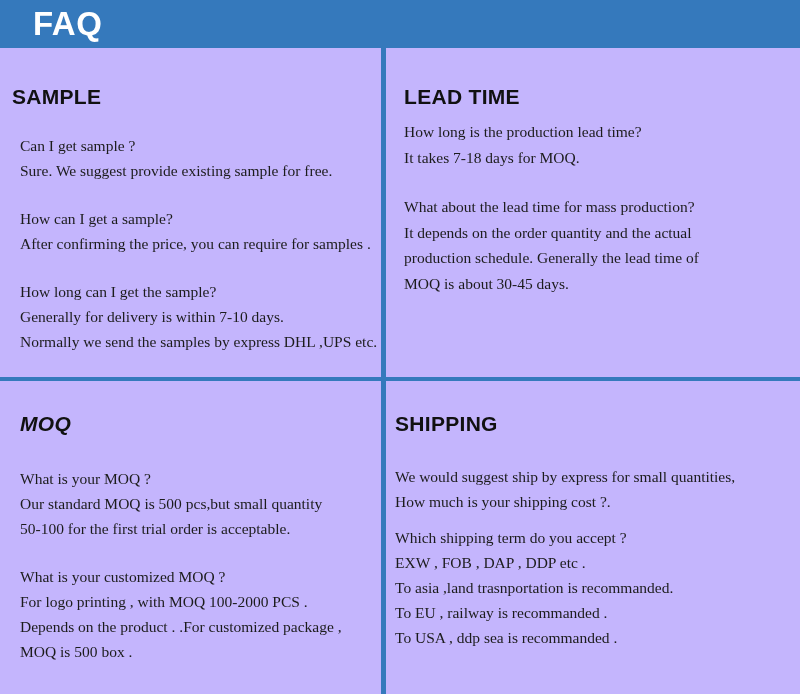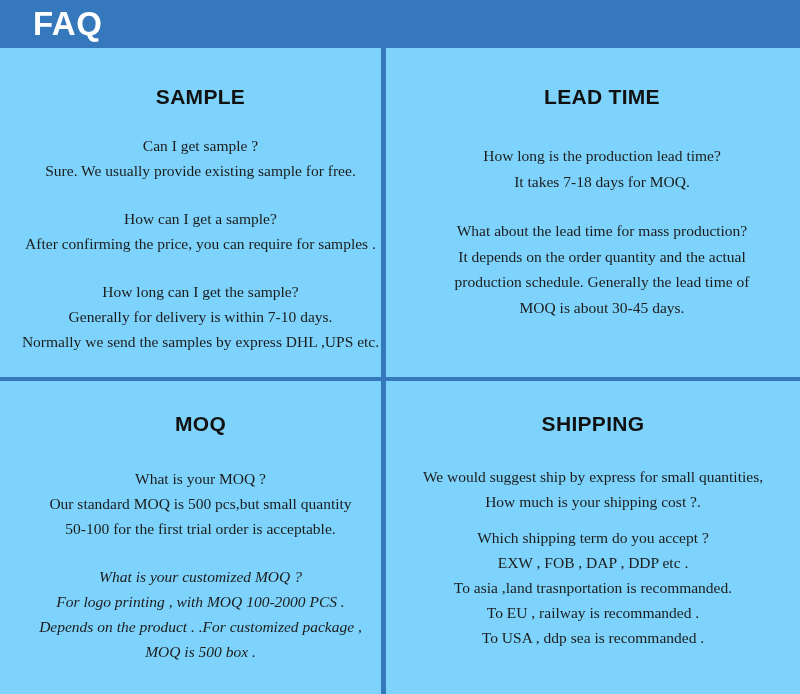--- a/index.html
+++ b/index.html
@@ -13,22 +13,21 @@
     background: #f8f9fa;
     font-family: "Liberation Serif", "DejaVu Serif", serif;
     color: #1a1a1a;
     overflow: hidden;
   }
 
   .page {
     position: relative;
     width: 800px;
     height: 694px;
-    background: #7dd3fc;
-    text-align: center;
+    background: #c4b5fd;
   }
 
   
   .faq-header {
     position: absolute;
     top: 0;
     left: 0;
     width: 800px;
     height: 48px;
     background: #3579bc;
@@ -101,32 +100,32 @@
 
   .qa-line {
     font-family: "Liberation Serif", "DejaVu Serif", serif;
     font-size: 15.5px;
     line-height: 25px;
     color: #1c1c1c;
     white-space: nowrap;
   }
 
   
-  .panel-sample .panel-heading   { margin: 38px 0 0 20px; }
+  .panel-sample .panel-heading   { margin: 38px 0 0 12px; }
   .panel-sample .qa-body         { margin: 26px 0 16px 20px; }
   .panel-sample .qa-group + .qa-group { margin-top: 23px; }
 
   .panel-lead .panel-heading     { margin: 38px 0 0 18px; }
-  .panel-lead .qa-body           { margin: 36px 0 0 18px; }
+  .panel-lead .qa-body           { margin: 12px 0 0 18px; }
   .panel-lead .qa-line           { line-height: 25.5px; }
   .panel-lead .qa-group + .qa-group { margin-top: 24px; }
 
-  .panel-moq .panel-heading      { margin: 32px 0 16px 20px; }
+  .panel-moq .panel-heading      { margin: 32px 0 16px 20px; font-style: italic; }
   .panel-moq .qa-body            { margin: 32px 0 0 20px; }
-  .panel-moq .qa-group + .qa-group { margin-top: 23px; font-style: italic; }
+  .panel-moq .qa-group + .qa-group { margin-top: 23px; }
 
   .panel-shipping .panel-heading { margin: 32px 0 0 18px; }
   .panel-shipping .qa-body       { margin: 30px 0 0 18px; }
   .panel-shipping .qa-group + .qa-group { margin-top: 11px; }
 </style>
 </head>
 <body>
 
 <div class="page">
 
@@ -134,21 +133,21 @@
     <div class="faq-header-title">FAQ</div>
   </div>
 
   <div class="faq-grid">
 
     <section class="faq-panel panel-sample">
       <h2 class="panel-heading">SAMPLE</h2>
       <div class="qa-body">
         <div class="qa-group">
           <div class="qa-line">Can I get sample ?</div>
-          <div class="qa-line">Sure. We usually provide existing sample for free.</div>
+          <div class="qa-line">Sure. We suggest provide existing sample for free.</div>
         </div>
         <div class="qa-group">
           <div class="qa-line">How can I get a sample?</div>
           <div class="qa-line">After confirming the price, you can require for samples .</div>
         </div>
         <div class="qa-group">
           <div class="qa-line">How long can I get the sample?</div>
           <div class="qa-line">Generally for delivery is within 7-10 days.</div>
           <div class="qa-line">Normally we send the samples by express DHL ,UPS etc.</div>
         </div>

